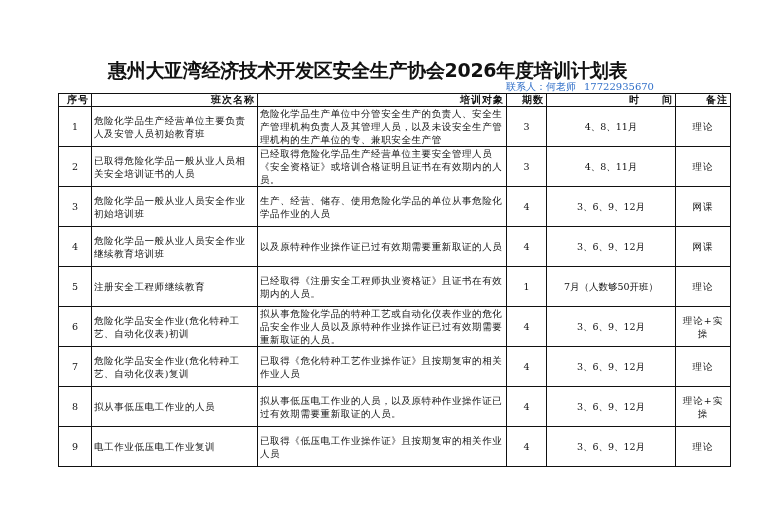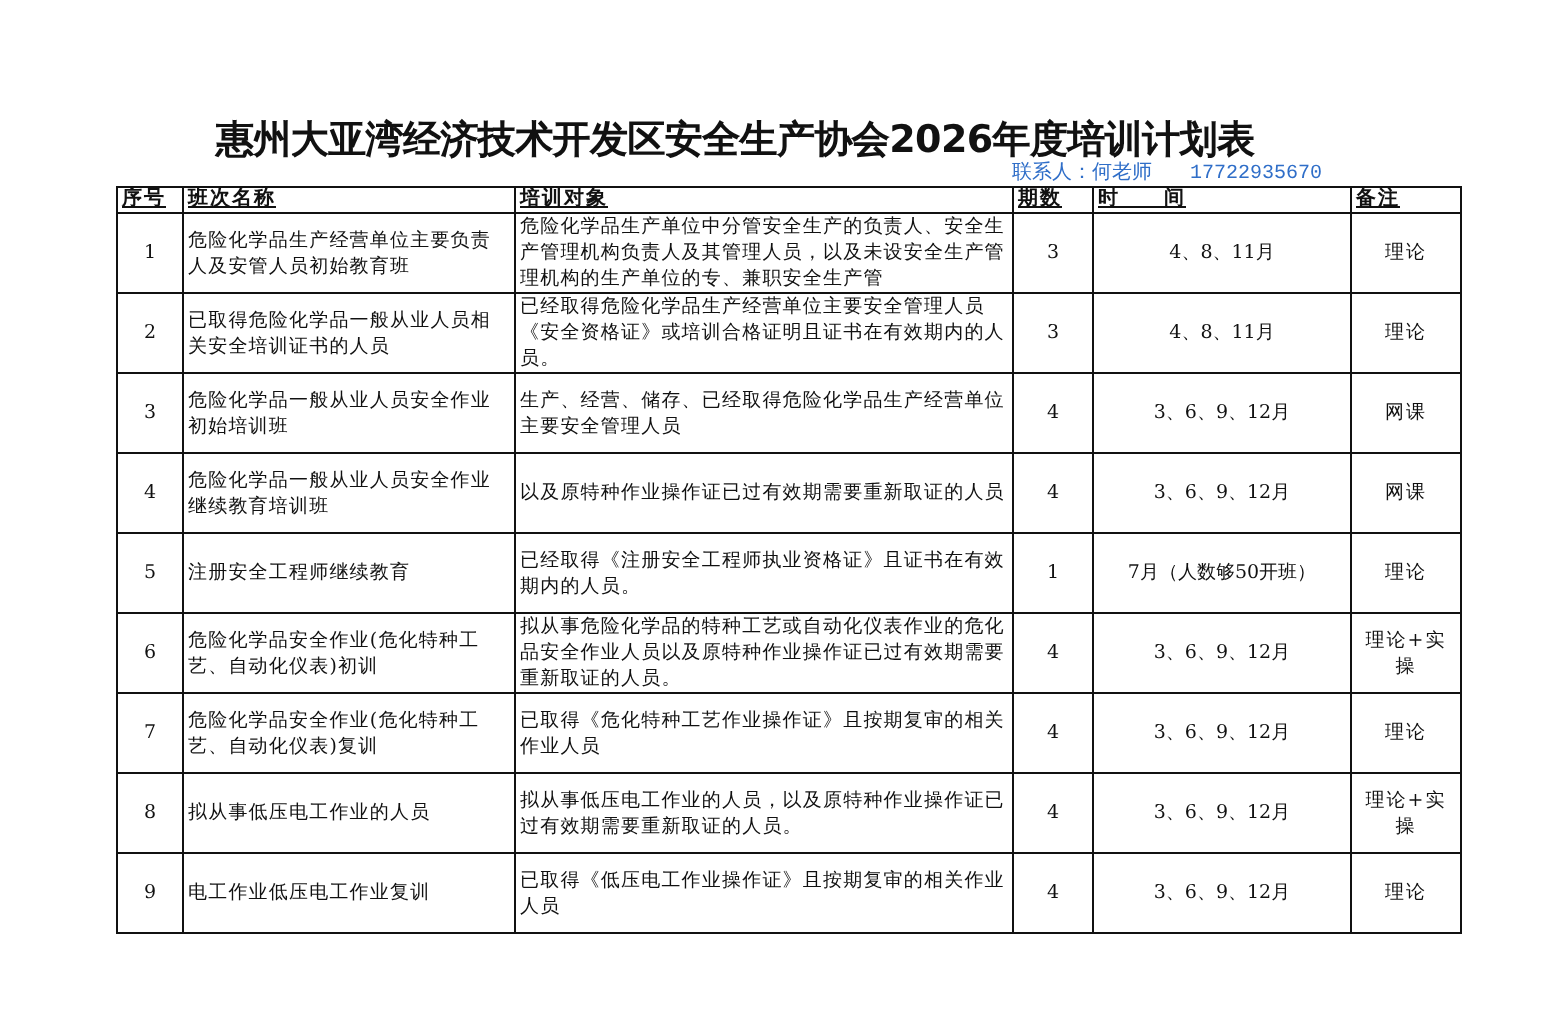--- a/index.html
+++ b/index.html
@@ -29,43 +29,42 @@
   }
   .contact {
     position: absolute;
     left: 506px;
     top: 81px;
     font-size: 10px;
     line-height: 12px;
     color: #2f6ec8;
     white-space: nowrap;
   }
-  .contact .phone { margin-left: 19px; font-family: Liberation Mono, monospace; }
+  .contact .phone { margin-left: 8px; }
   table.plan {
     position: absolute;
     left: 58px;
     top: 93px;
     border-collapse: collapse;
     table-layout: fixed;
     width: 672px;
   }
   table.plan th, table.plan td {
     border: 1px solid #111111;
     padding: 0 2px;
     font-size: 9.5px;
     overflow: hidden;
   }
   table.plan th {
     height: 12px;
     line-height: 12px;
     font-weight: bold;
-    text-align: left;
+    text-align: right;
     font-size: 10px;
     letter-spacing: 1px;
-    text-decoration: underline;
   }
   table.plan td {
     height: 39px;
     line-height: 13px;
     vertical-align: middle;
   }
   td.c-no, td.c-sess, td.c-time, td.c-note { text-align: center; }
   td.c-name, td.c-target { text-align: left; letter-spacing: 0.6px; }
   td.c-target .clip {
     display: block;
@@ -120,21 +119,21 @@
           <span class="clip">已经取得危险化学品生产经营单位主要安全管理人员《安全资格证》或培训合格证明且证书在有效期内的人员。</span>
         </td>
       <td class="c-sess">3</td>
       <td class="c-time">4、8、11月</td>
       <td class="c-note">理论</td>
     </tr>
     <tr>
       <td class="c-no">3</td>
       <td class="c-name">危险化学品一般从业人员安全作业初始培训班</td>
       <td class="c-target">
-          <span class="clip">生产、经营、储存、已经取得危险化学品生产经营单位主要安全管理人员</span>
+          <span class="clip">生产、经营、储存、使用危险化学品的单位从事危险化学品作业的人员</span>
         </td>
       <td class="c-sess">4</td>
       <td class="c-time">3、6、9、12月</td>
       <td class="c-note">网课</td>
     </tr>
     <tr>
       <td class="c-no">4</td>
       <td class="c-name">危险化学品一般从业人员安全作业继续教育培训班</td>
       <td class="c-target">
           <span class="clip">以及原特种作业操作证已过有效期需要重新取证的人员</span>

